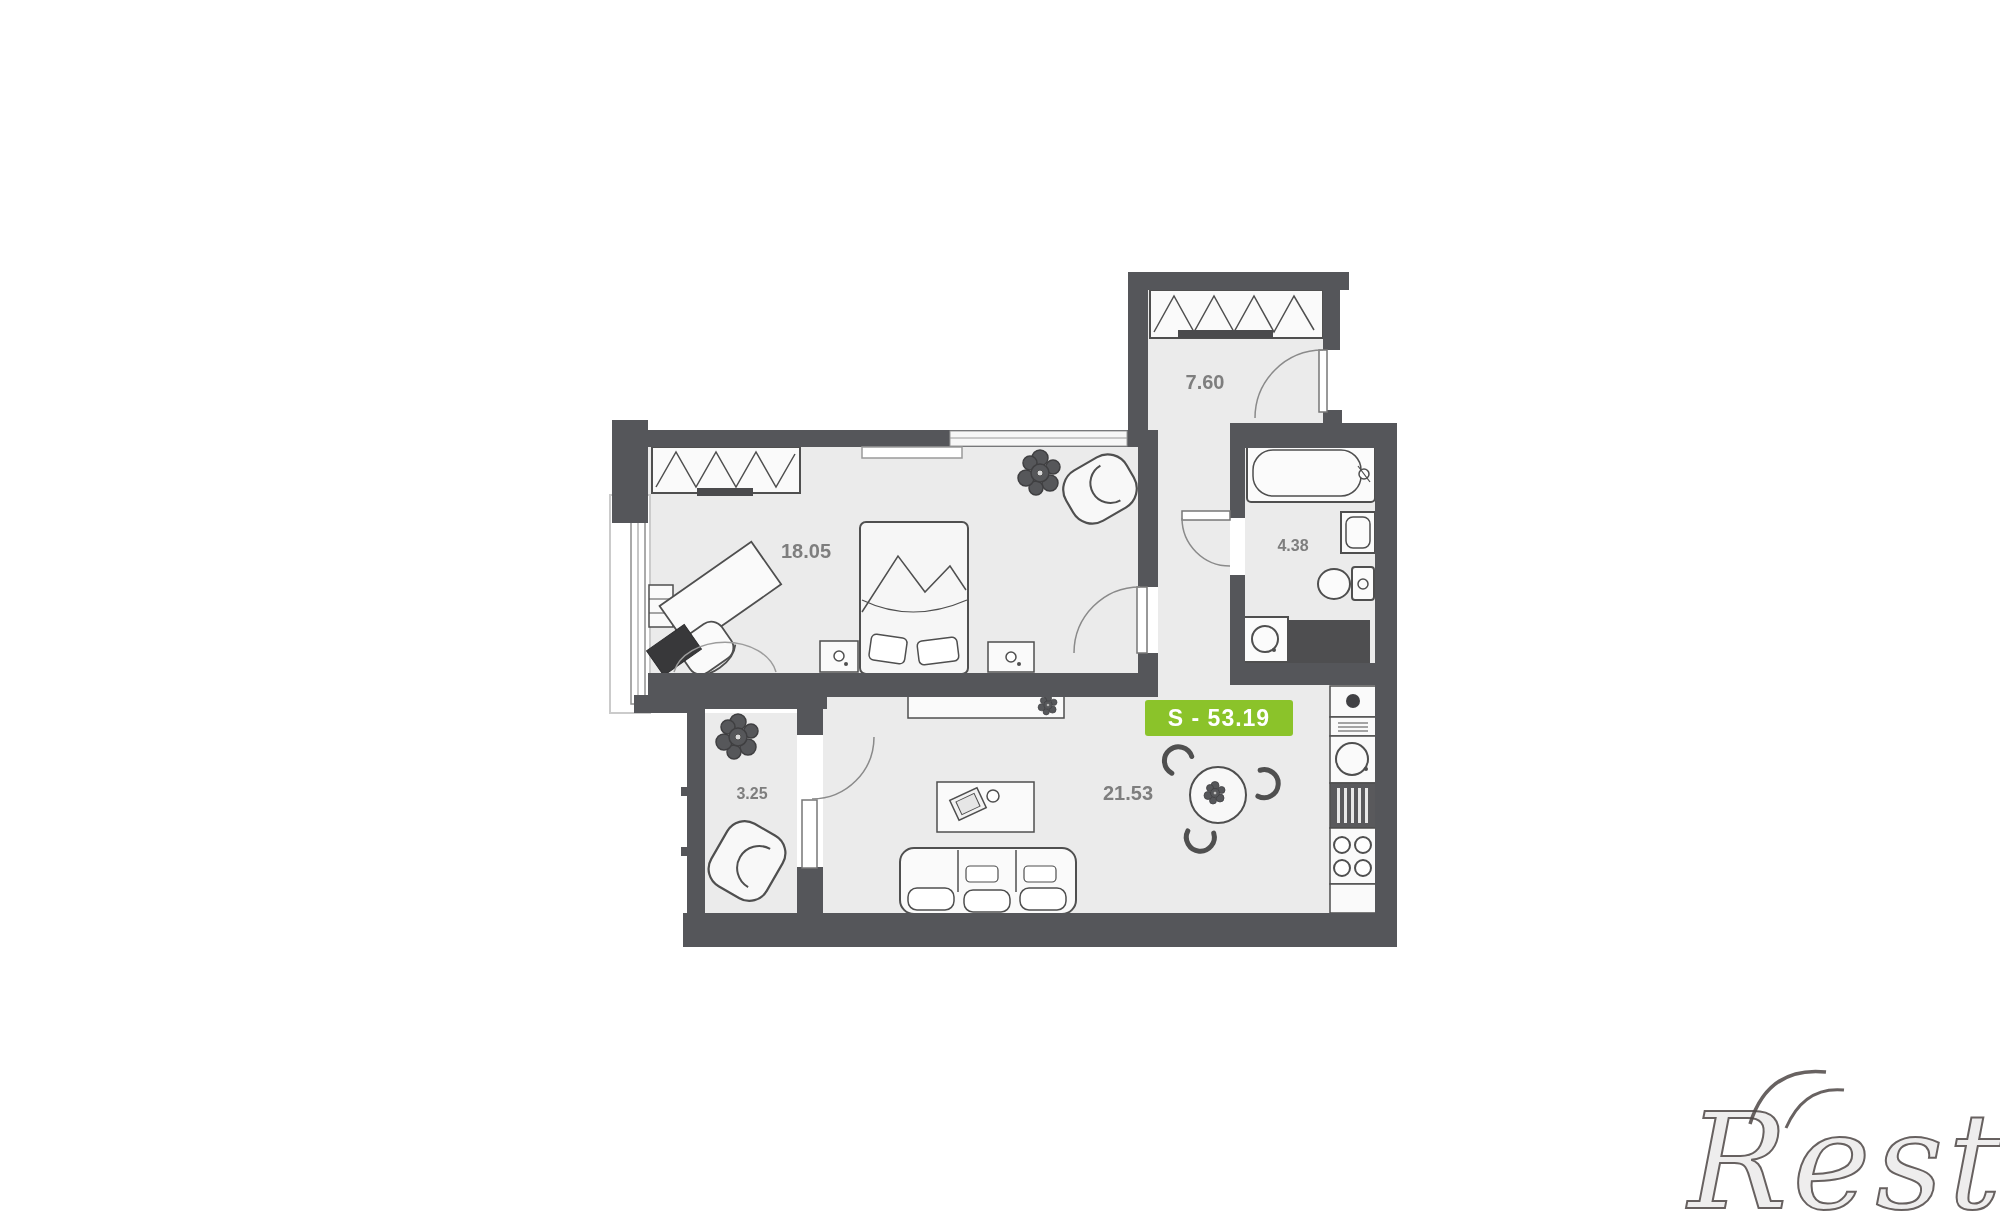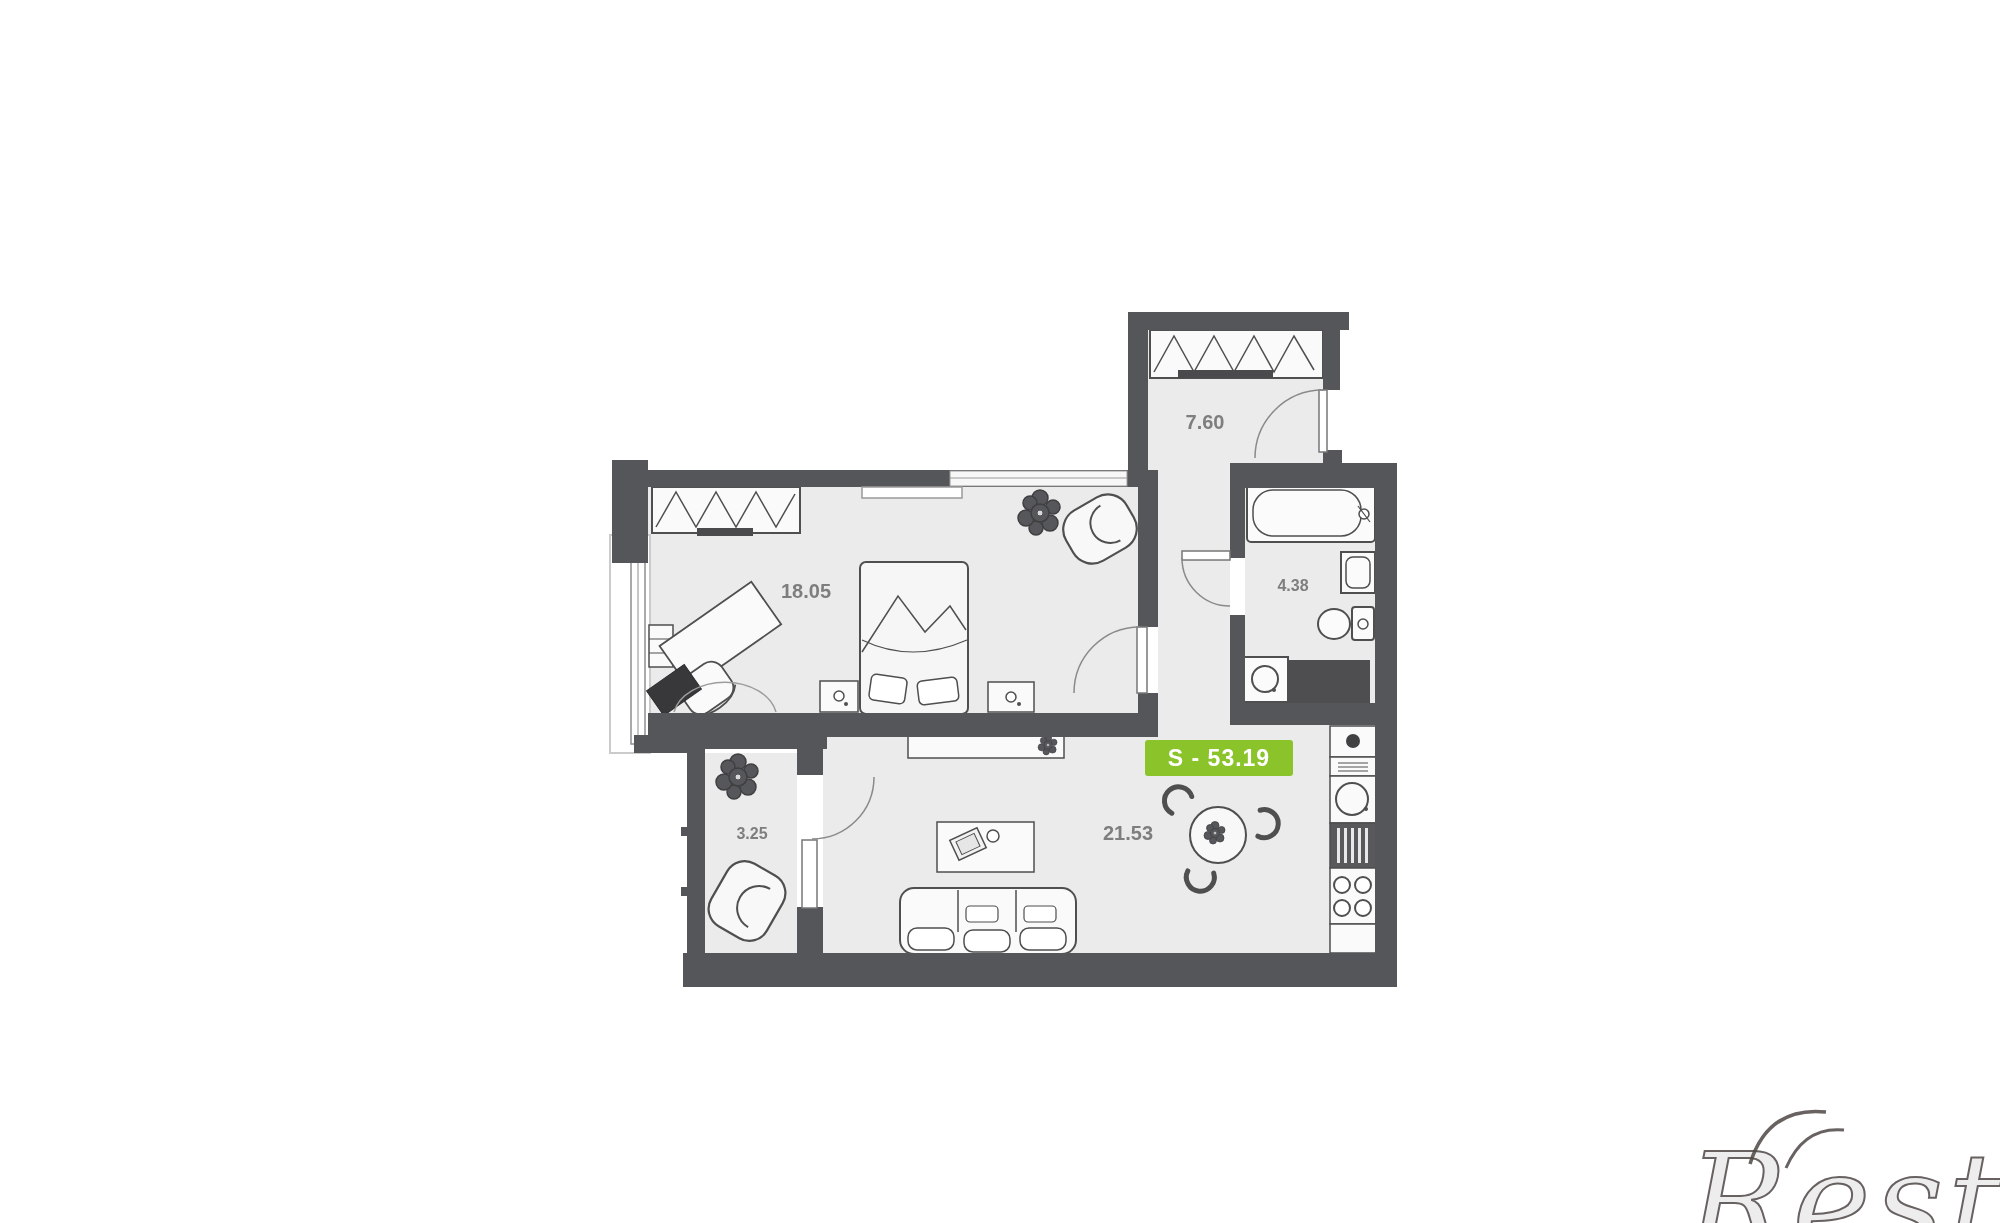--- a/index.html
+++ b/index.html
@@ -1,18 +1,18 @@
 <!DOCTYPE html>
 <html><head>
 <meta charset="utf-8">
 <style>
   html,body{margin:0;padding:0;background:#ffffff;}
   body{width:2000px;height:1223px;overflow:hidden;position:relative;
        font-family:"Liberation Sans", sans-serif;}
-  .stage{position:absolute;inset:0;width:2000px;height:1073px;margin-top:40px;}
+  .stage{position:absolute;inset:0;width:2000px;height:1073px;}
   svg text{font-family:"Liberation Sans", sans-serif;}
   .room-label{font-weight:bold;fill:#7e7e7e;}
   .badge-text{font-weight:bold;fill:#ffffff;letter-spacing:1px;}
   .watermark{
     position:absolute;left:1688px;top:1096px;
     font-family:"DejaVu Serif", serif;
     font-style:italic;
     font-size:132px;
     letter-spacing:5px;
     color:rgba(84,78,76,0.10);

